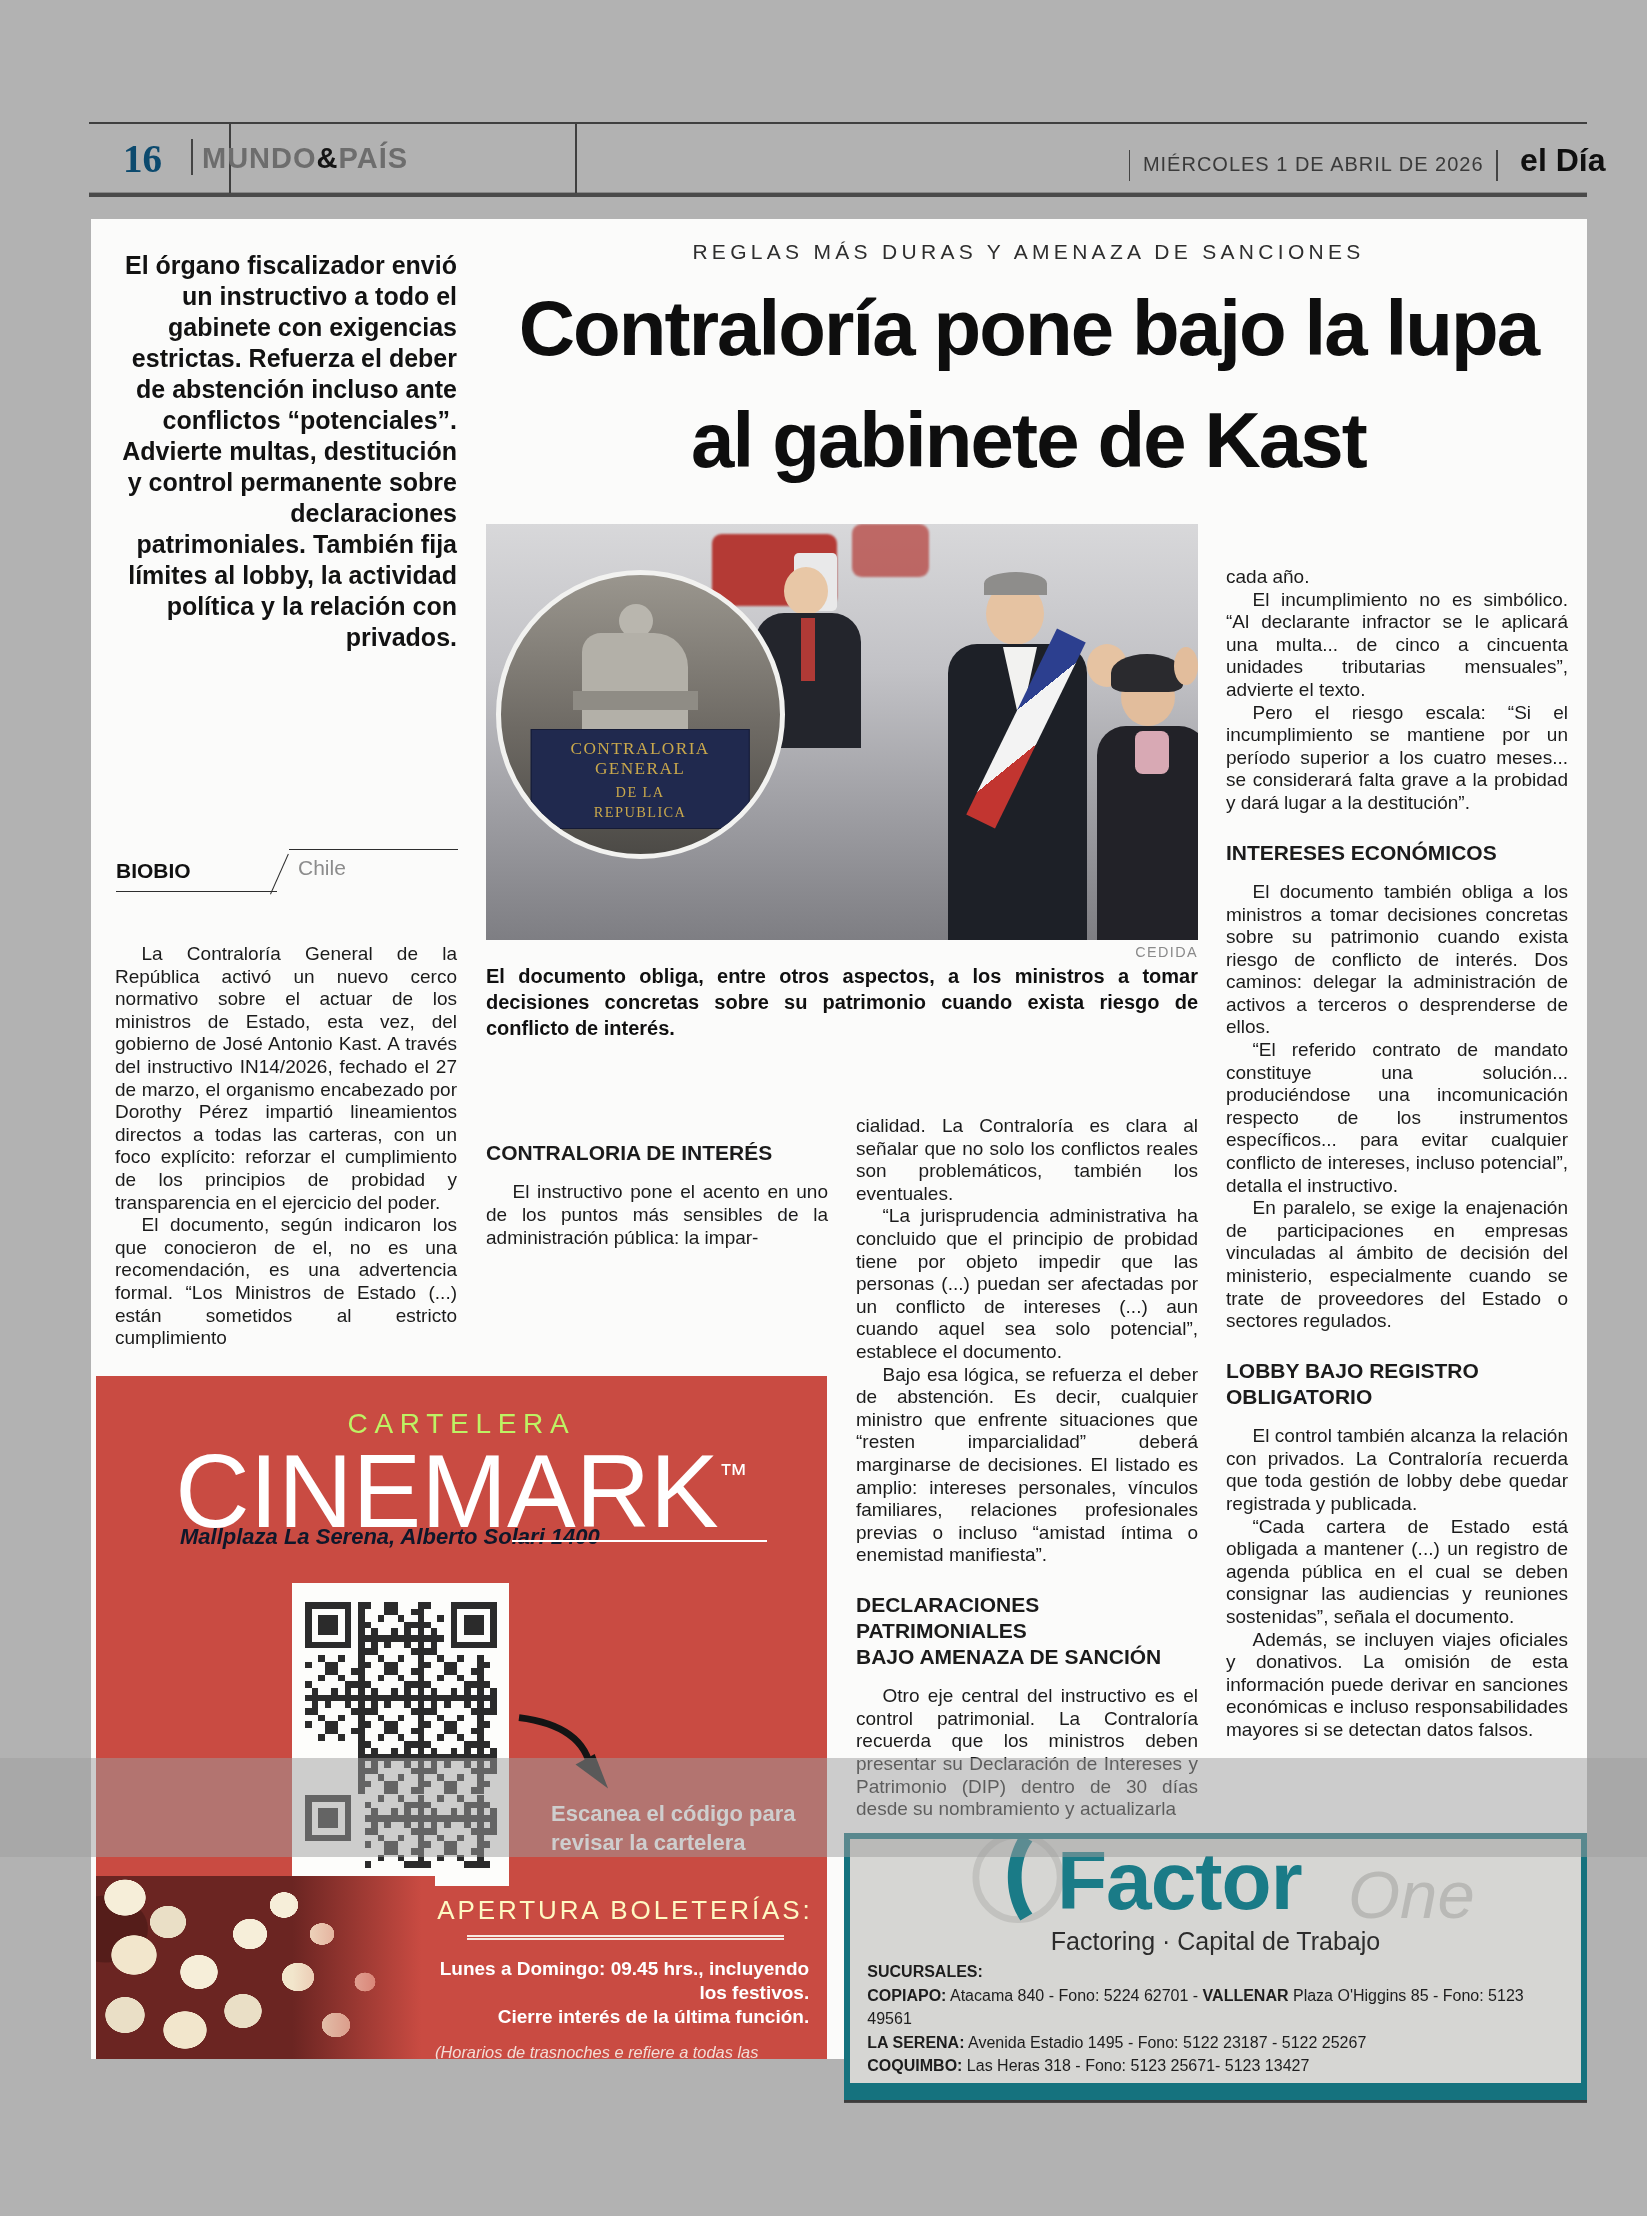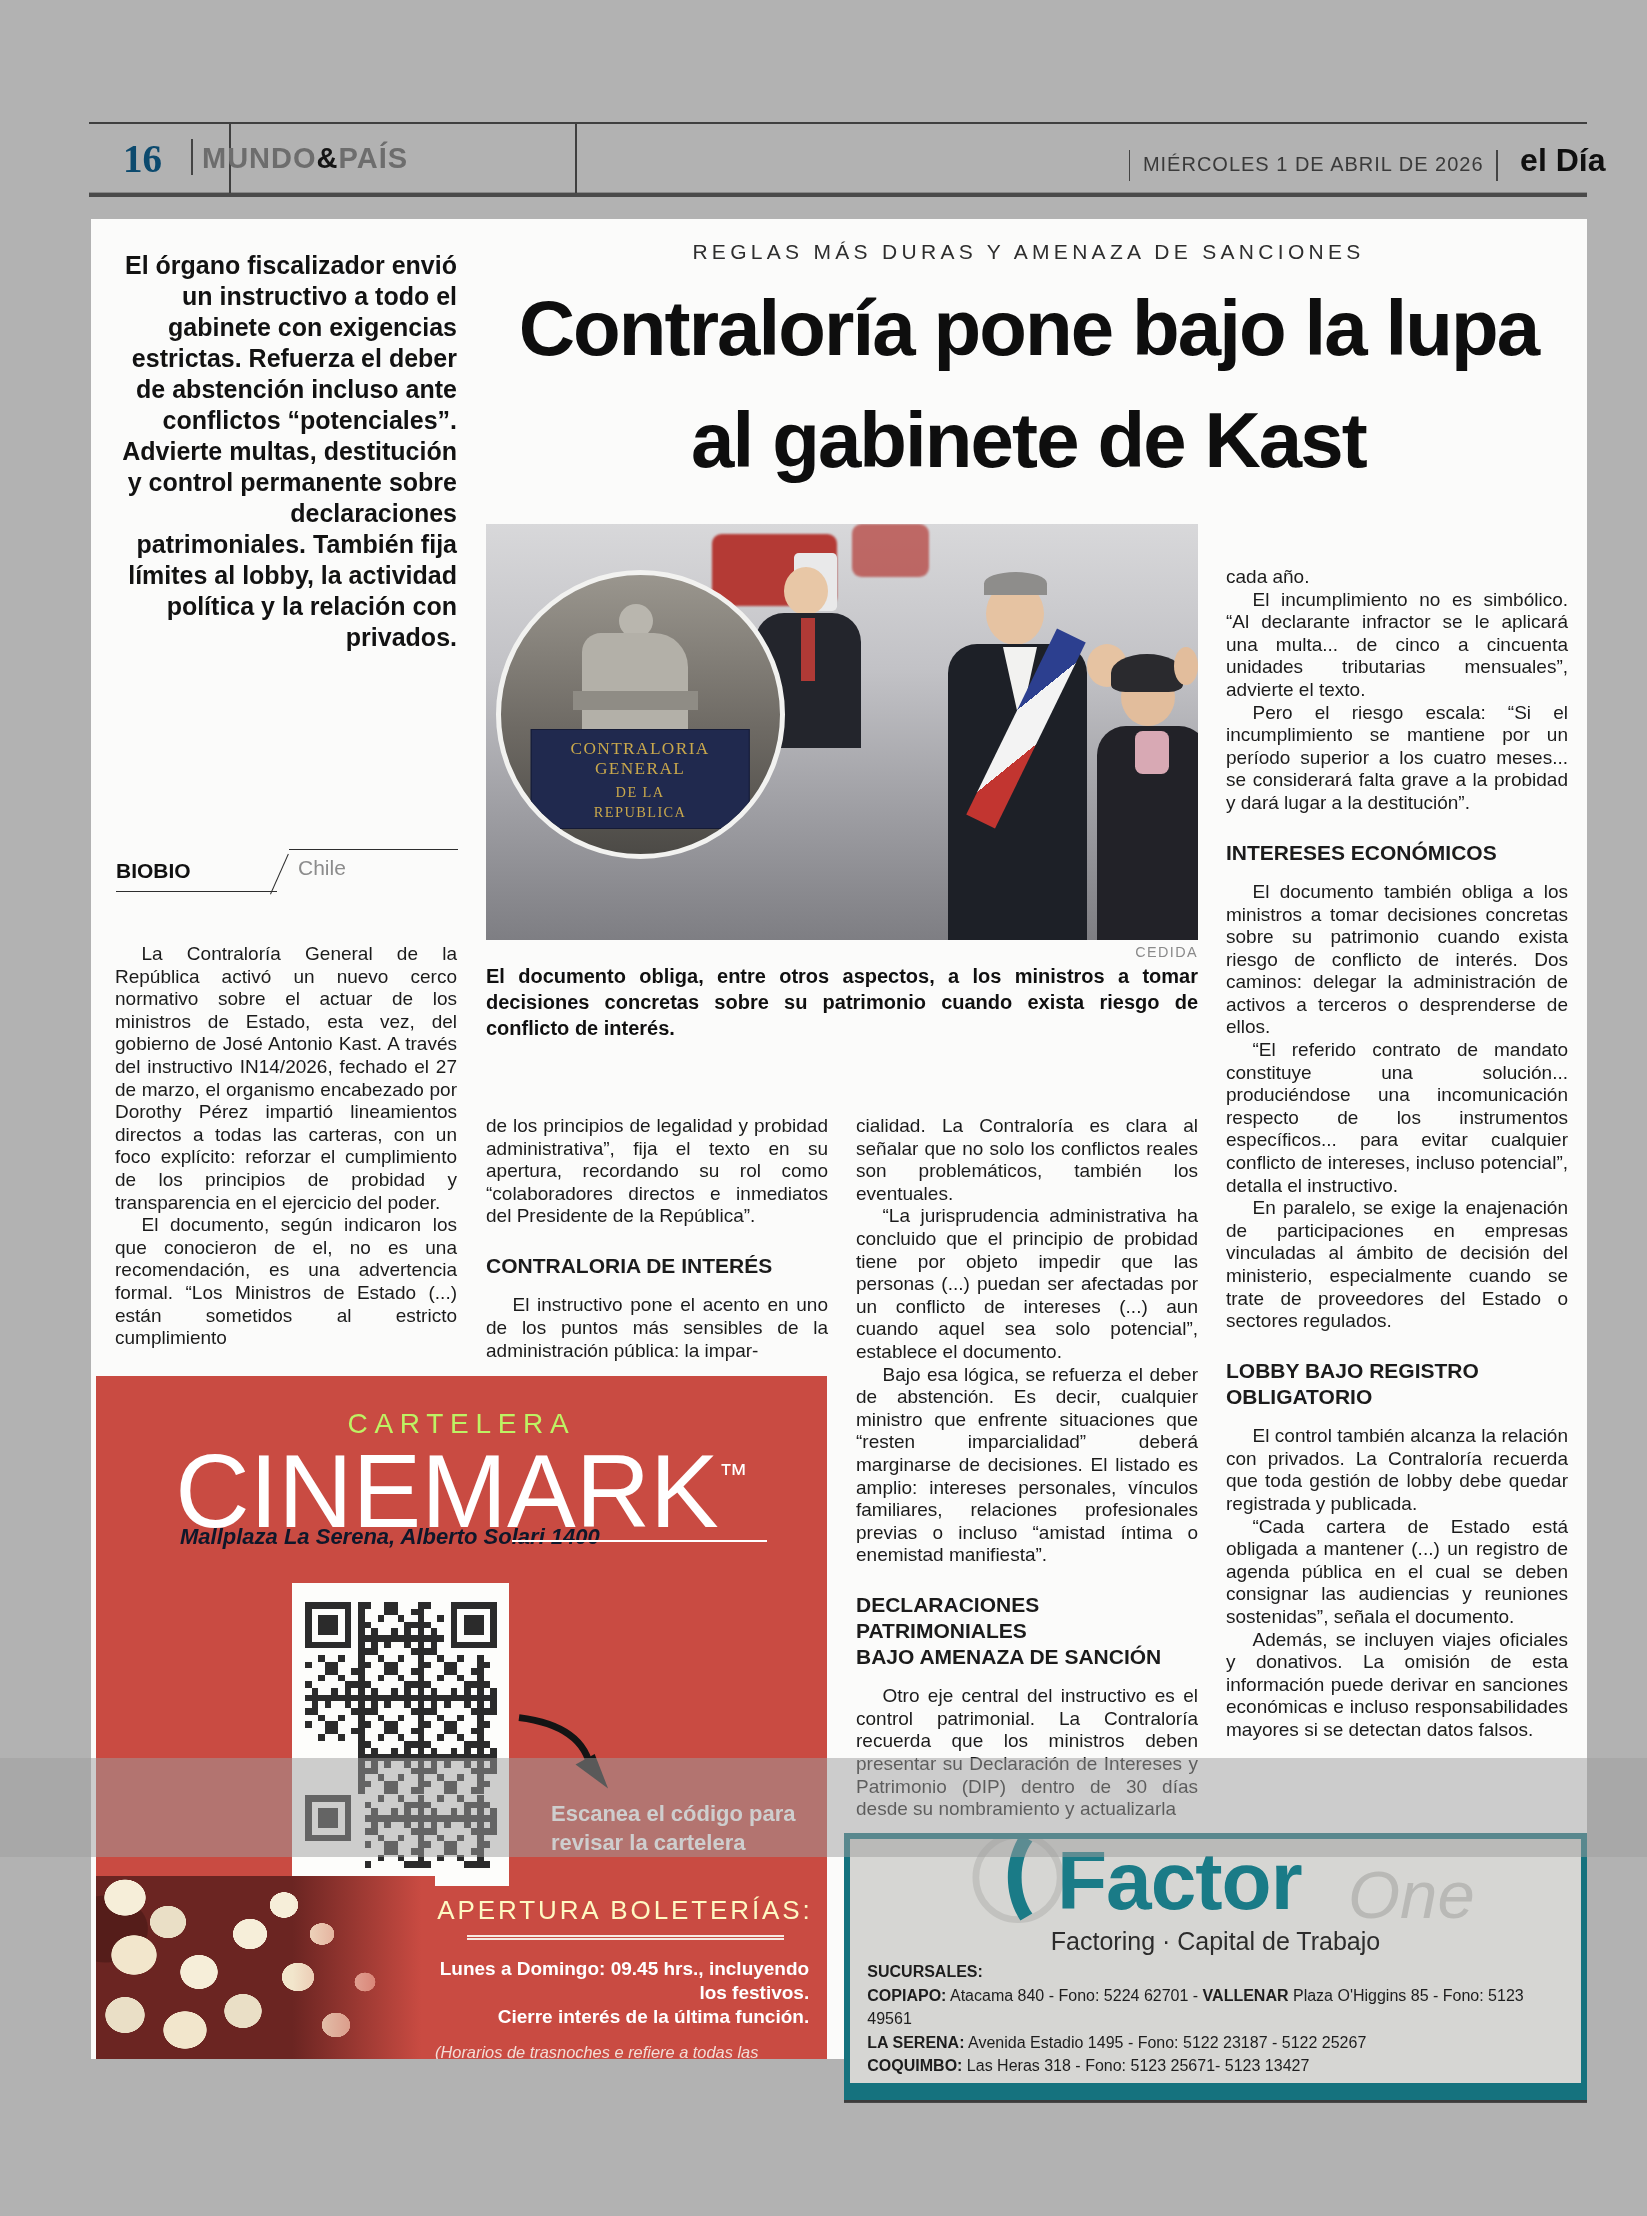--- a/index.html
+++ b/index.html
@@ -157,21 +157,20 @@
 
 <div class="abs credit">CEDIDA</div>
 <div class="abs caption">El documento obliga, entre otros aspectos, a los ministros a tomar decisiones concretas sobre su patrimonio cuando exista riesgo de conflicto de interés.</div>
 
 <div class="abs col col1">
   <p>La Contraloría General de la República activó un nuevo cerco normativo sobre el actuar de los ministros de Estado, esta vez, del gobierno de José Antonio Kast. A través del instructivo IN14/2026, fechado el 27 de marzo, el organismo encabezado por Dorothy Pérez impartió lineamientos directos a todas las carteras, con un foco explícito: reforzar el cumplimiento de los principios de probidad y transparencia en el ejercicio del poder.</p>
   <p>El documento, según indicaron los que conocieron de el, no es una recomendación, es una advertencia formal. “Los Ministros de Estado (...) están sometidos al estricto cumplimiento</p>
 </div>
 
 <div class="abs col col2">
-  <p class="noindent">de los principios de legalidad y probidad administrativa”, fija el texto en su apertura, recordando su rol como “colaboradores directos e inmediatos del Presidente de la República”.</p>
   <div class="subhead">CONTRALORIA DE INTERÉS</div>
   <p>El instructivo pone el acento en uno de los puntos más sensibles de la administración pública: la impar-</p>
 </div>
 
 <div class="abs col col3">
   <p class="noindent">cialidad. La Contraloría es clara al señalar que no solo los conflictos reales son problemáticos, también los eventuales.</p>
   <p>“La jurisprudencia administrativa ha concluido que el principio de probidad tiene por objeto impedir que las personas (...) puedan ser afectadas por un conflicto de intereses (...) aun cuando aquel sea solo potencial”, establece el documento.</p>
   <p>Bajo esa lógica, se refuerza el deber de abstención. Es decir, cualquier ministro que enfrente situaciones que “resten imparcialidad” deberá marginarse de decisiones. El listado es amplio: intereses personales, vínculos familiares, relaciones profesionales previas o incluso “amistad íntima o enemistad manifiesta”.</p>
   <div class="subhead">
     <div>DECLARACIONES PATRIMONIALES</div>

